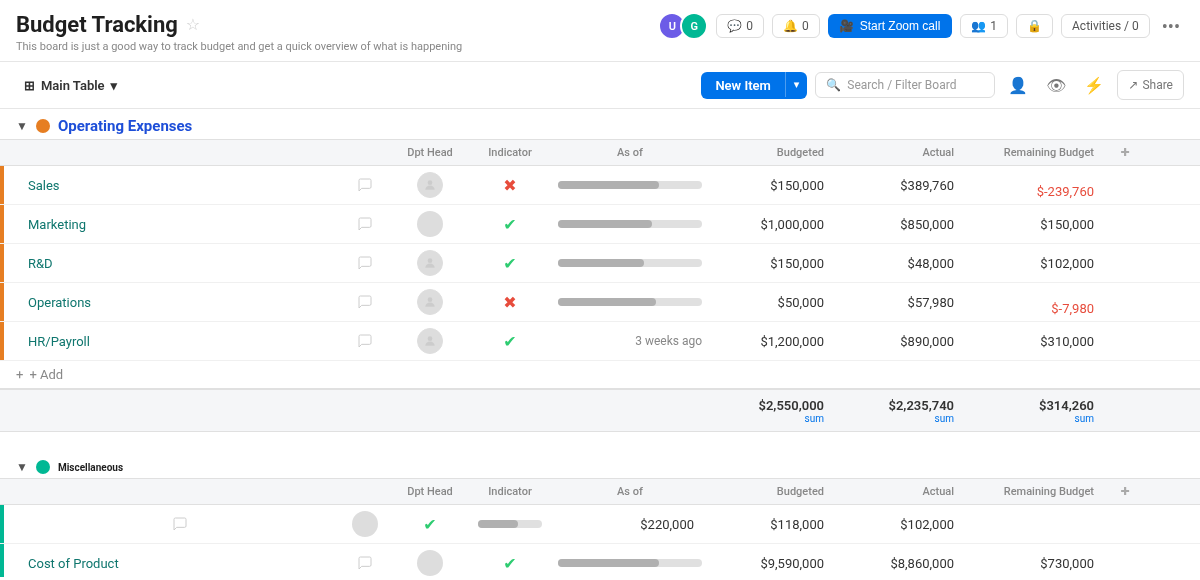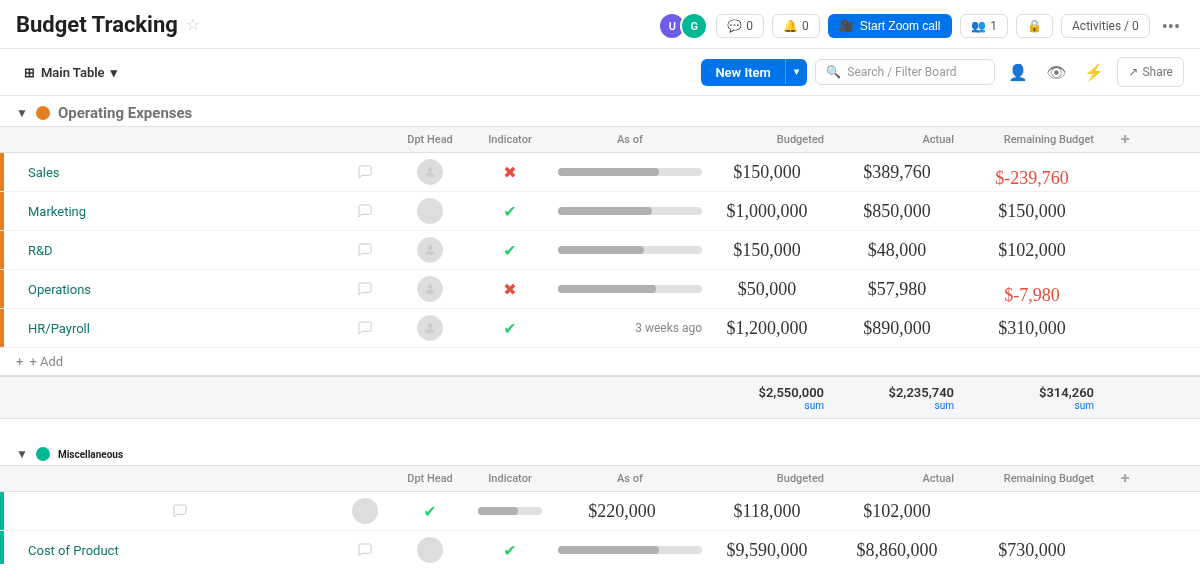--- a/index.html
+++ b/index.html
@@ -45,21 +45,21 @@
     .row-comment { display: flex; justify-content: center; cursor: pointer; color: #ccc; font-size: 16px; }
     .row-avatar { display: flex; justify-content: center; }
     .row-avatar .av { width: 26px; height: 26px; border-radius: 50%; background: #ddd; display: flex; align-items: center; justify-content: center; font-size: 10px; color: #888; overflow: hidden; }
     .row-indicator { display: flex; justify-content: center; }
     .indicator-check { color: #2ecc71; font-size: 16px; }
     .indicator-x { color: #e74c3c; font-size: 16px; }
     .row-asof { text-align: right; font-size: 12px; color: #888; }
     .progress-bar-container { padding: 0 8px; }
     .progress-bar-bg { background: #e0e0e0; border-radius: 4px; height: 8px; width: 100%; }
     .progress-bar-fill { background: #b0b0b0; border-radius: 4px; height: 8px; }
-    .row-money { text-align: center; padding-right: 16px; font-size: 18px; color: #333; font-family: Liberation Serif, serif; }
+    .row-money { text-align: right; padding-right: 16px; font-size: 13px; color: #333; }
     .row-money.negative { color: #e74c3c; margin-top: 12px; }
     .row-add-col { display: flex; justify-content: center; color: #aaa; cursor: pointer; font-size: 16px; }
 
     
     .add-row { display: flex; align-items: center; padding: 6px 16px; color: #888; font-size: 13px; cursor: pointer; gap: 6px; }
 
     
     .summary-row { display: grid; grid-template-columns: 20px 320px 50px 80px 80px 160px 130px 130px 140px 30px; background: #f5f6f8; border-top: 2px solid #e0e0e0; border-bottom: 1px solid #e0e0e0; min-height: 44px; align-items: center; }
     .sum-cell { text-align: right; padding-right: 16px; }
     .sum-value { font-size: 13px; font-weight: 600; color: #333; display: block; }
@@ -81,20 +81,21 @@
   </style>
 </head>
 <body>
 
 <div class="top-header">
   <div class="title-area">
     <div class="title-row">
       <span class="page-title">Budget Tracking</span>
       <span class="star-icon">☆</span>
     </div>
+    <span class="subtitle">This board is just a good way to track budget and get a quick overview of what is happening</span>
   </div>
   <div class="header-actions">
     <div class="avatar-stack">
       <div class="avatar-circle">U</div>
       <div class="avatar-circle green" style="margin-left:-6px;">G</div>
     </div>
     <div class="header-btn">
       <span>💬</span>
       <span>0</span>
     </div>
@@ -146,21 +147,21 @@
     </div>
   </div>
 </div>
 
 <div class="main-content">
   <div id="groups-container">
       <div class="group-section">
         <div class="group-header-row">
     <span class="collapse-icon">▼</span>
     <span style="display:inline-block;width:14px;height:14px;border-radius:50%;background:#e67e22;"></span>
-    <span style="font-size:15px;font-weight:700;color:#737373;">Operating Expenses</span>
+    <span style="font-size:15px;font-weight:700;color:#1d4ed8;">Operating Expenses</span>
   </div>
         <div class="col-headers">
     <div></div>
     <div class="col-header left"></div>
     <div class="col-header"></div>
     <div class="col-header">Dpt Head</div>
     <div class="col-header">Indicator</div>
     <div class="col-header">As of</div>
     <div class="col-header" style="text-align:right;padding-right:16px;">Budgeted</div>
     <div class="col-header" style="text-align:right;padding-right:16px;">Actual</div>

